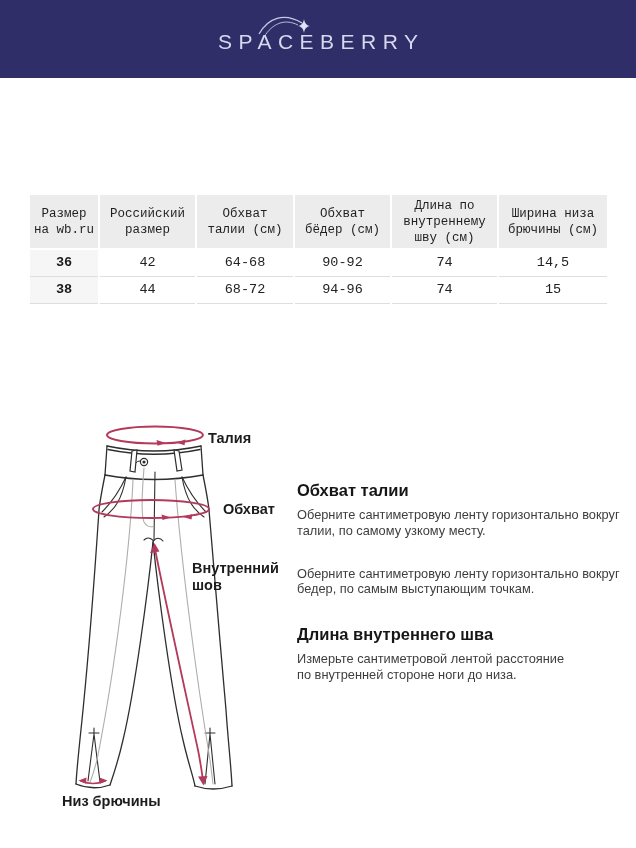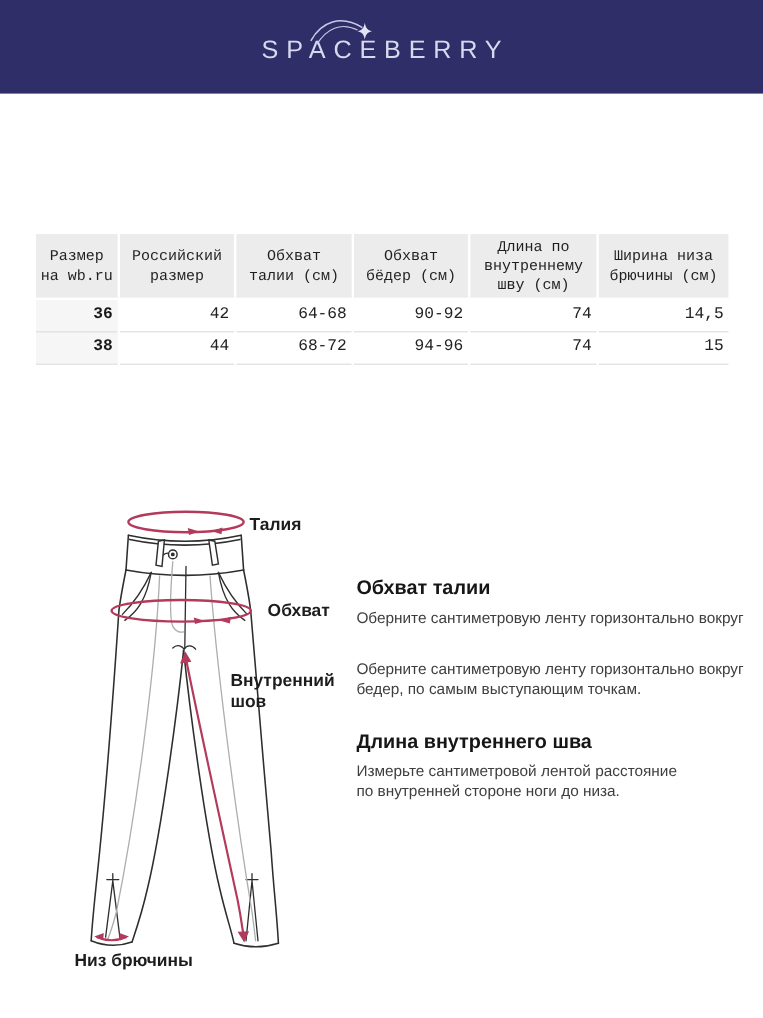--- a/index.html
+++ b/index.html
@@ -60,21 +60,21 @@
     text-align: center;
     vertical-align: middle;
     line-height: 1.28;
     border-bottom: 2px solid #ffffff;
     padding: 2px 4px;
   }
   .size-table td {
     font-size: 13.5px;
     color: #222222;
     height: 27px;
-    text-align: right;
+    text-align: center;
     vertical-align: middle;
     border-bottom: 1px solid #dedede;
     background: #ffffff;
     padding: 4px 4px;
   }
   .size-table th + th, .size-table td + td { border-left: 2px solid #ffffff; }
   .size-table td.first-col {
     background: #f6f6f6;
     font-weight: bold;
     color: #1a1a1a;
@@ -255,20 +255,21 @@
     <div class="diag-label lbl-inseam wrap">Внутренний шов</div>
     <div class="diag-label lbl-hem">Низ брючины</div>
   </div>
 
   <div class="info-col">
 
     <div class="guides">
       <section class="guide">
         <h3>Обхват талии</h3>
         <div class="body-line">Оберните сантиметровую ленту горизонтально вокруг</div>
+        <div class="body-line">талии, по самому узкому месту.</div>
       </section>
       <section class="guide">
         <div class="body-line">Оберните сантиметровую ленту горизонтально вокруг</div>
         <div class="body-line">бедер, по самым выступающим точкам.</div>
       </section>
       <section class="guide">
         <h3>Длина внутреннего шва</h3>
         <div class="body-line">Измерьте сантиметровой лентой расстояние</div>
         <div class="body-line">по внутренней стороне ноги до низа.</div>
       </section>

